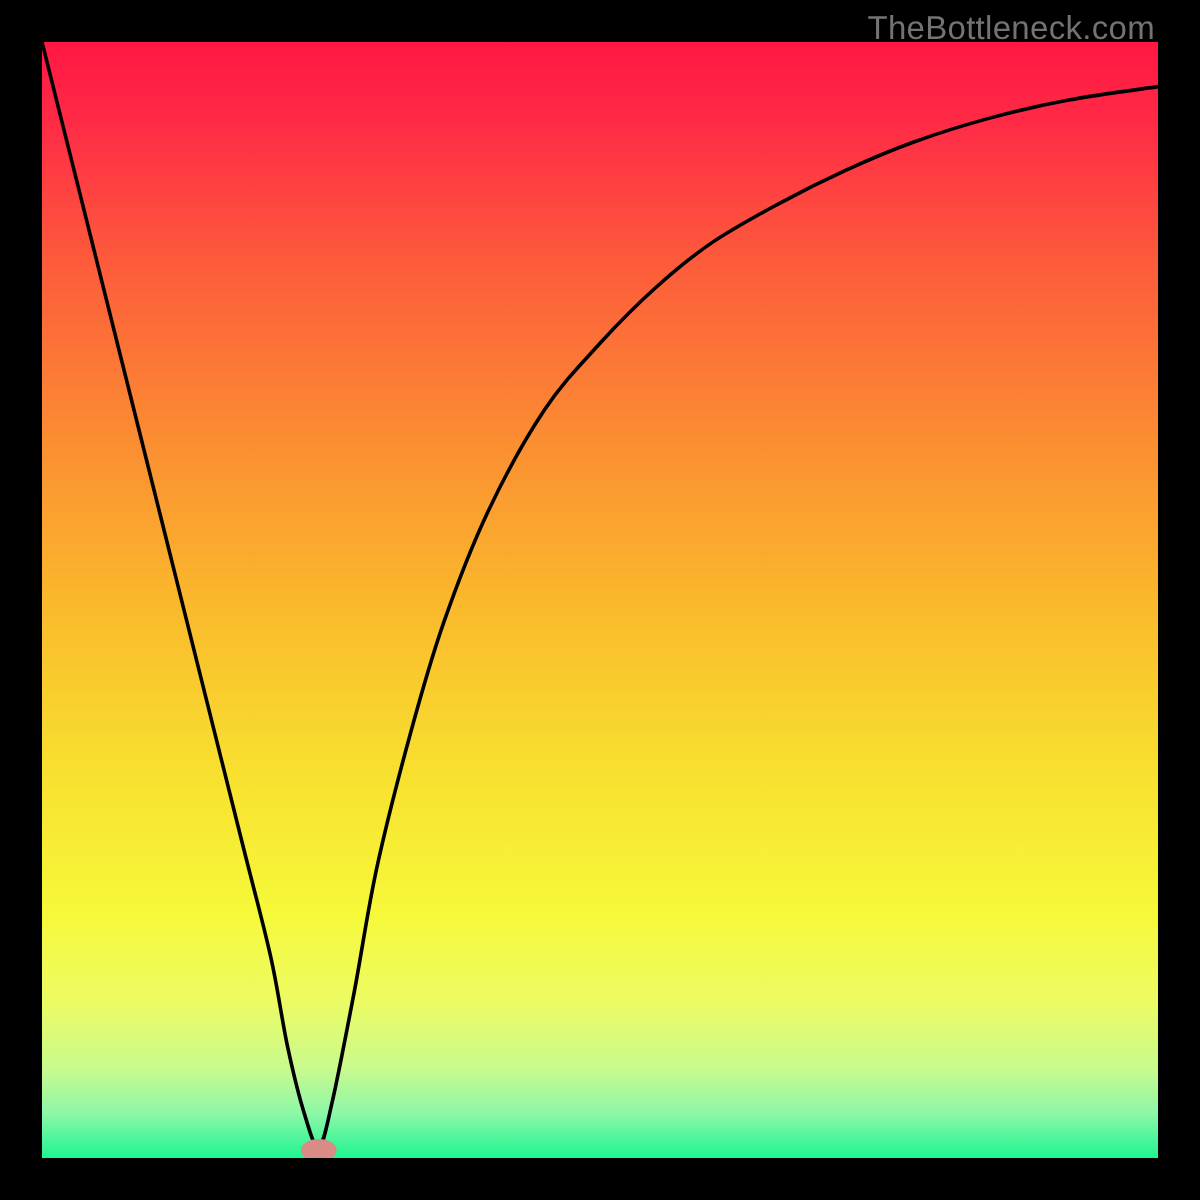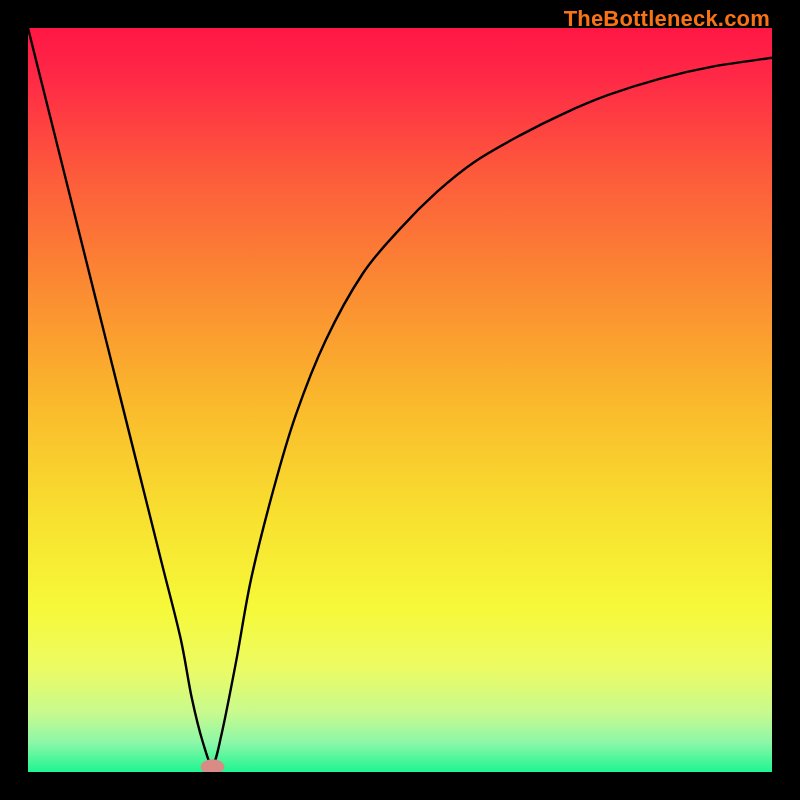--- a/index.html
+++ b/index.html
@@ -16,23 +16,23 @@
     left: 28px;
     top: 28px;
     width: 744px;
     height: 744px;
     background: #fff;
   }
   .watermark {
     position: absolute;
     top: 6px;
     right: 30px;
-    color: #f97316;
+    color: #737373;
     font-size: 22px;
-    font-weight: 700;
+    font-weight: 400;
     letter-spacing: 0.2px;
     z-index: 10;
   }
   svg { display: block; }
 </style>
 </head>
 <body>
 
 <div class="watermark">TheBottleneck.com</div>
 

